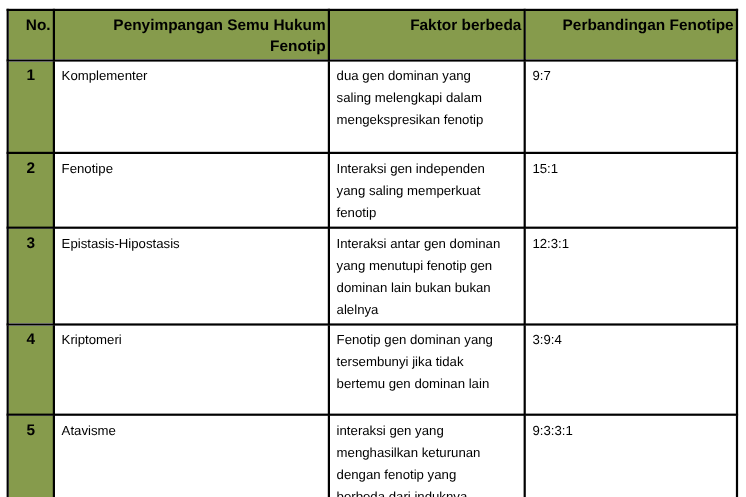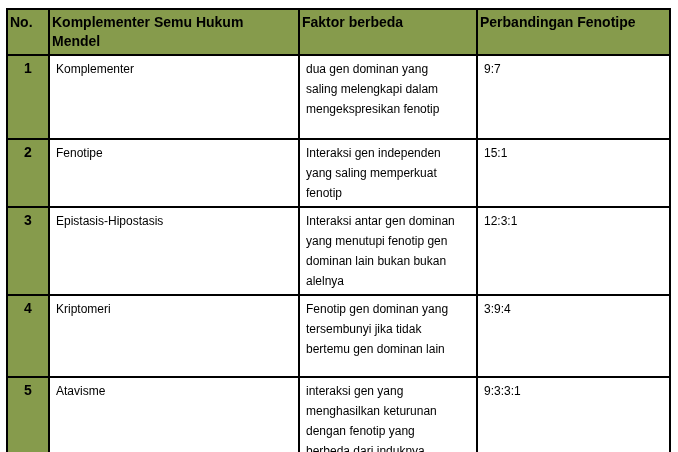--- a/index.html
+++ b/index.html
@@ -34,21 +34,21 @@
   table.mendel td {
     border: 2px solid var(--border);
     vertical-align: top;
     overflow: hidden;
   }
   table.mendel th {
     background: var(--green);
     font-weight: bold;
     font-size: 14px;
     line-height: 19px;
-    text-align: left;
+    text-align: right;
     padding: 3px 2px;
   }
   .hdr-wrap {
     display: inline-block;
     max-width: 200px;
   }
   td.no-cell {
     background: var(--green);
     font-weight: bold;
     font-size: 14px;
@@ -81,21 +81,21 @@
       <col style="width:250px">
       <col style="width:178px">
       <col style="width:193px">
     </colgroup>
     <thead>
       <tr class="header-row">
         <th>
           <span>No.</span>
         </th>
         <th>
-          <span class="hdr-wrap">Komplementer Semu Hukum Mendel</span>
+          <span class="hdr-wrap">Penyimpangan Semu Hukum Fenotip</span>
         </th>
         <th>
           <span>Faktor berbeda</span>
         </th>
         <th>
           <span>Perbandingan Fenotipe</span>
         </th>
       </tr>
     </thead>
     <tbody>

